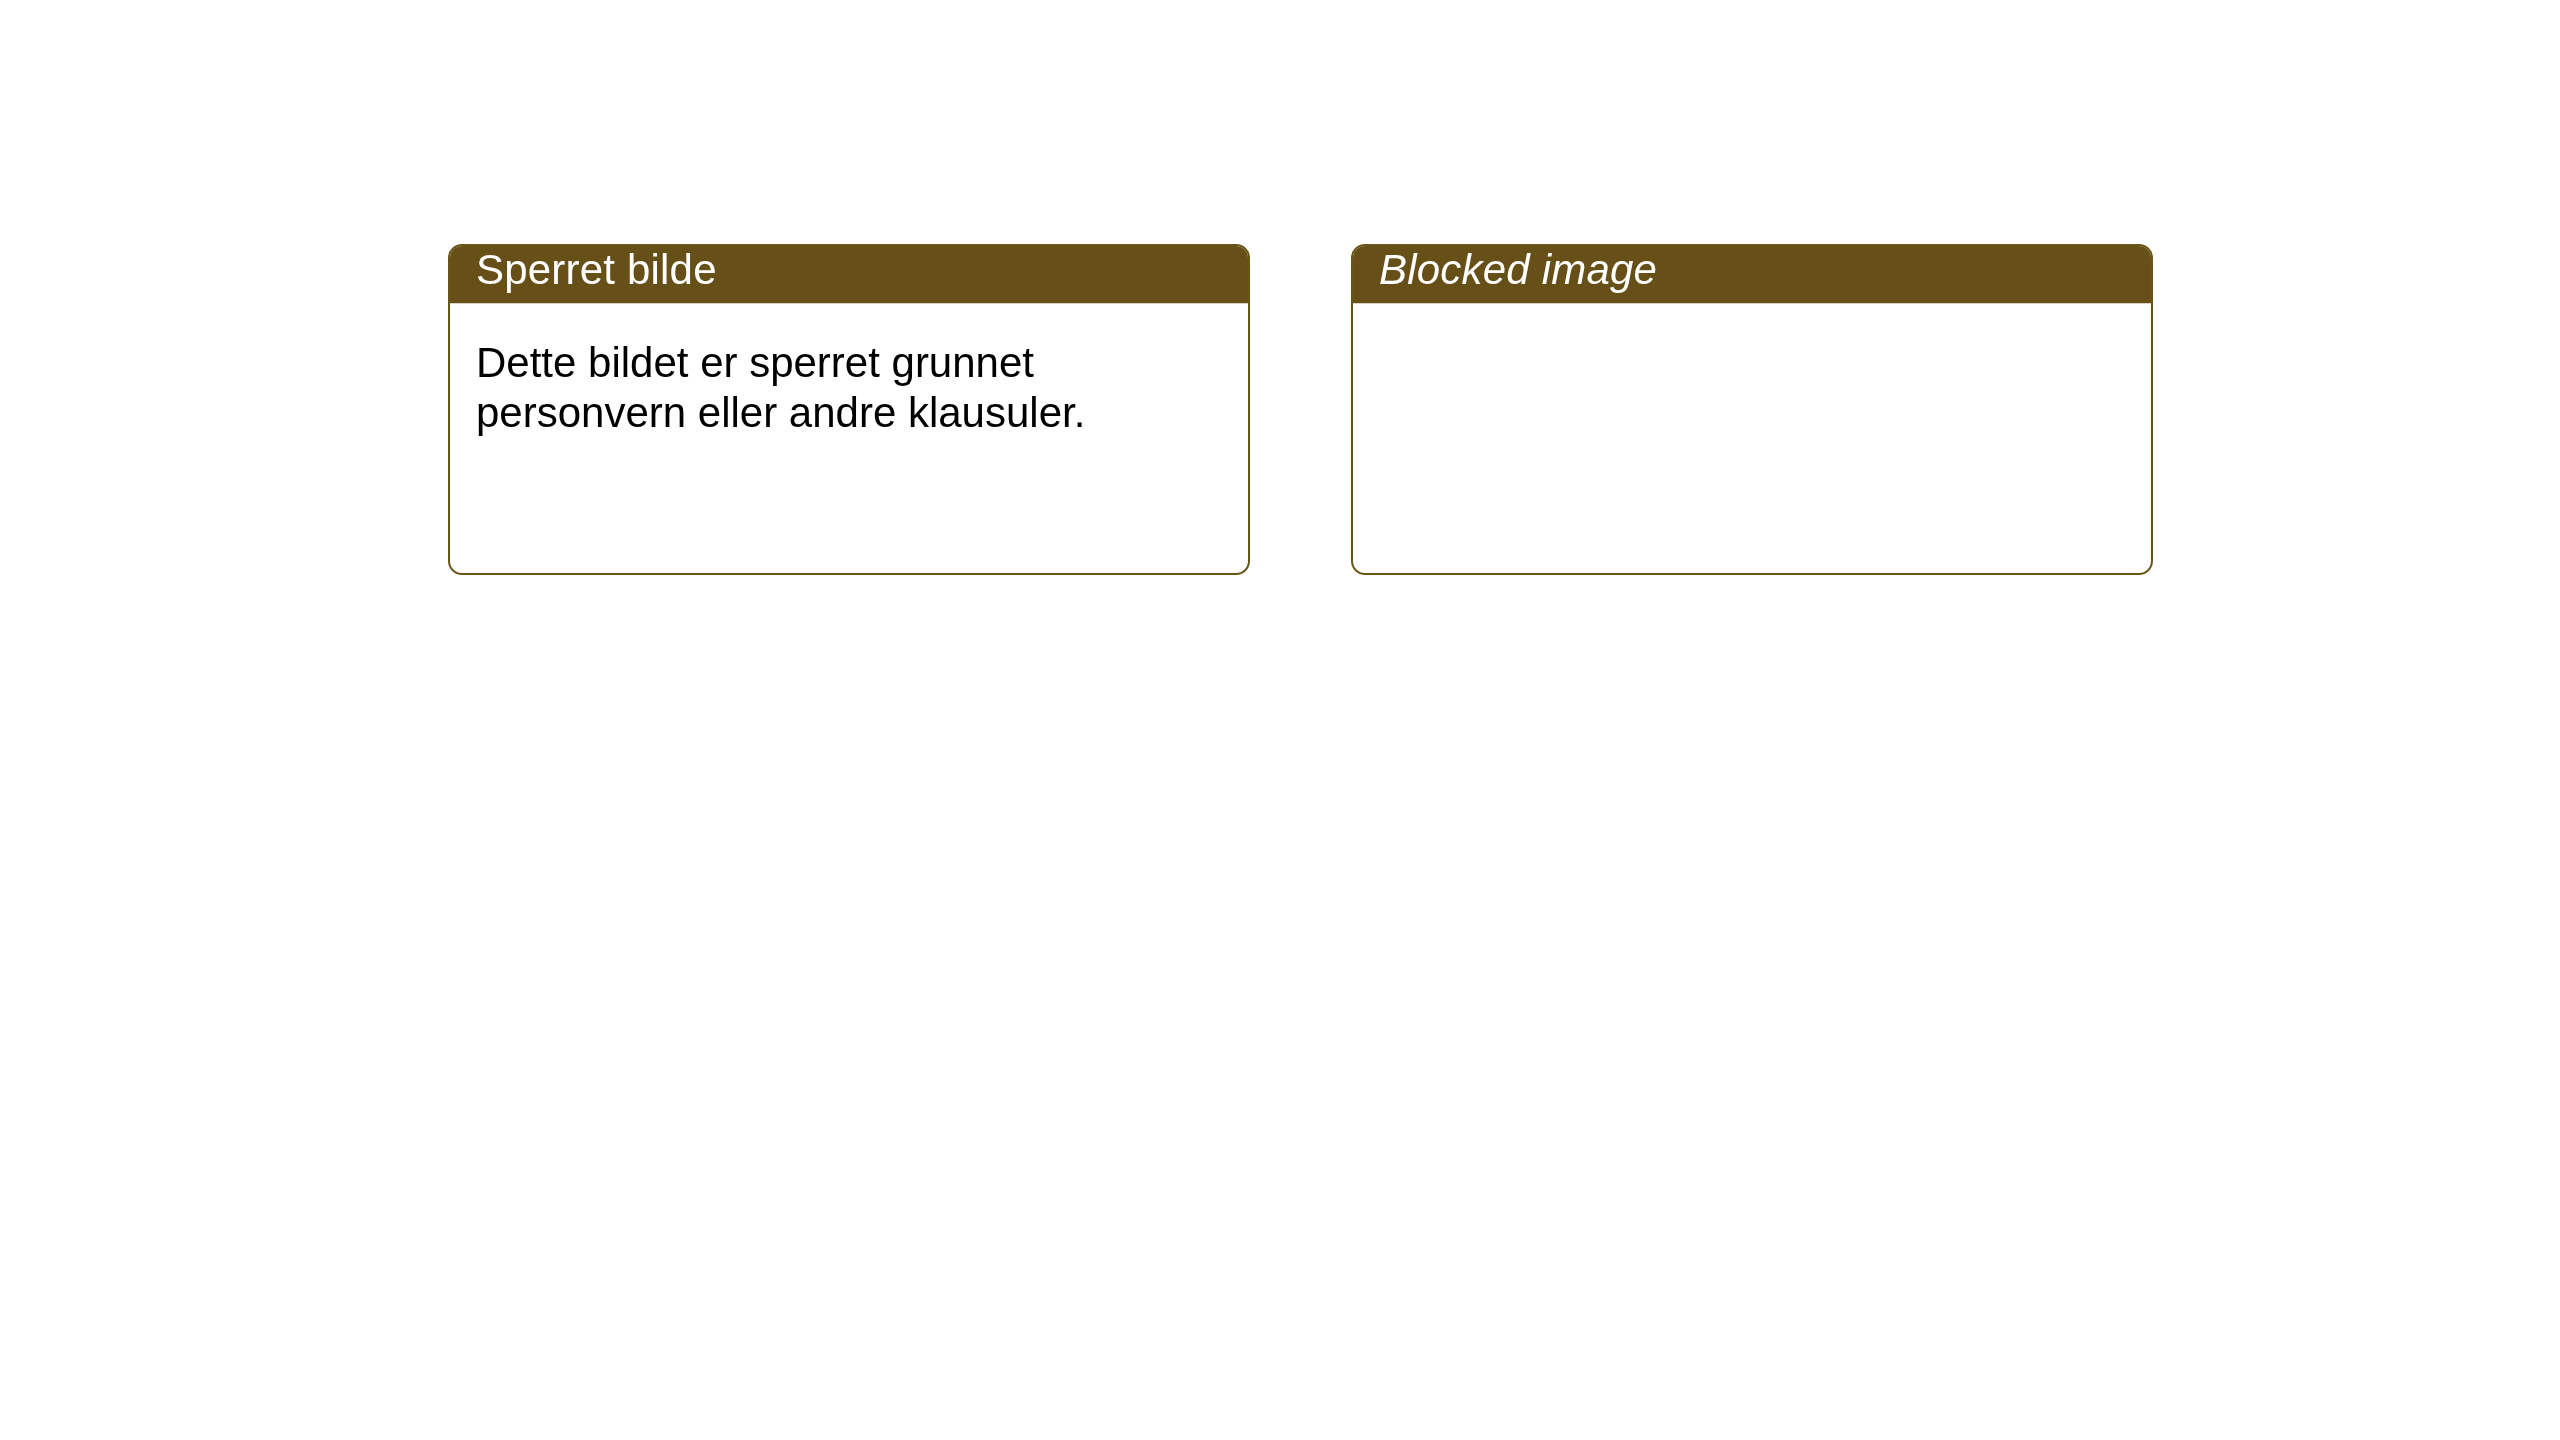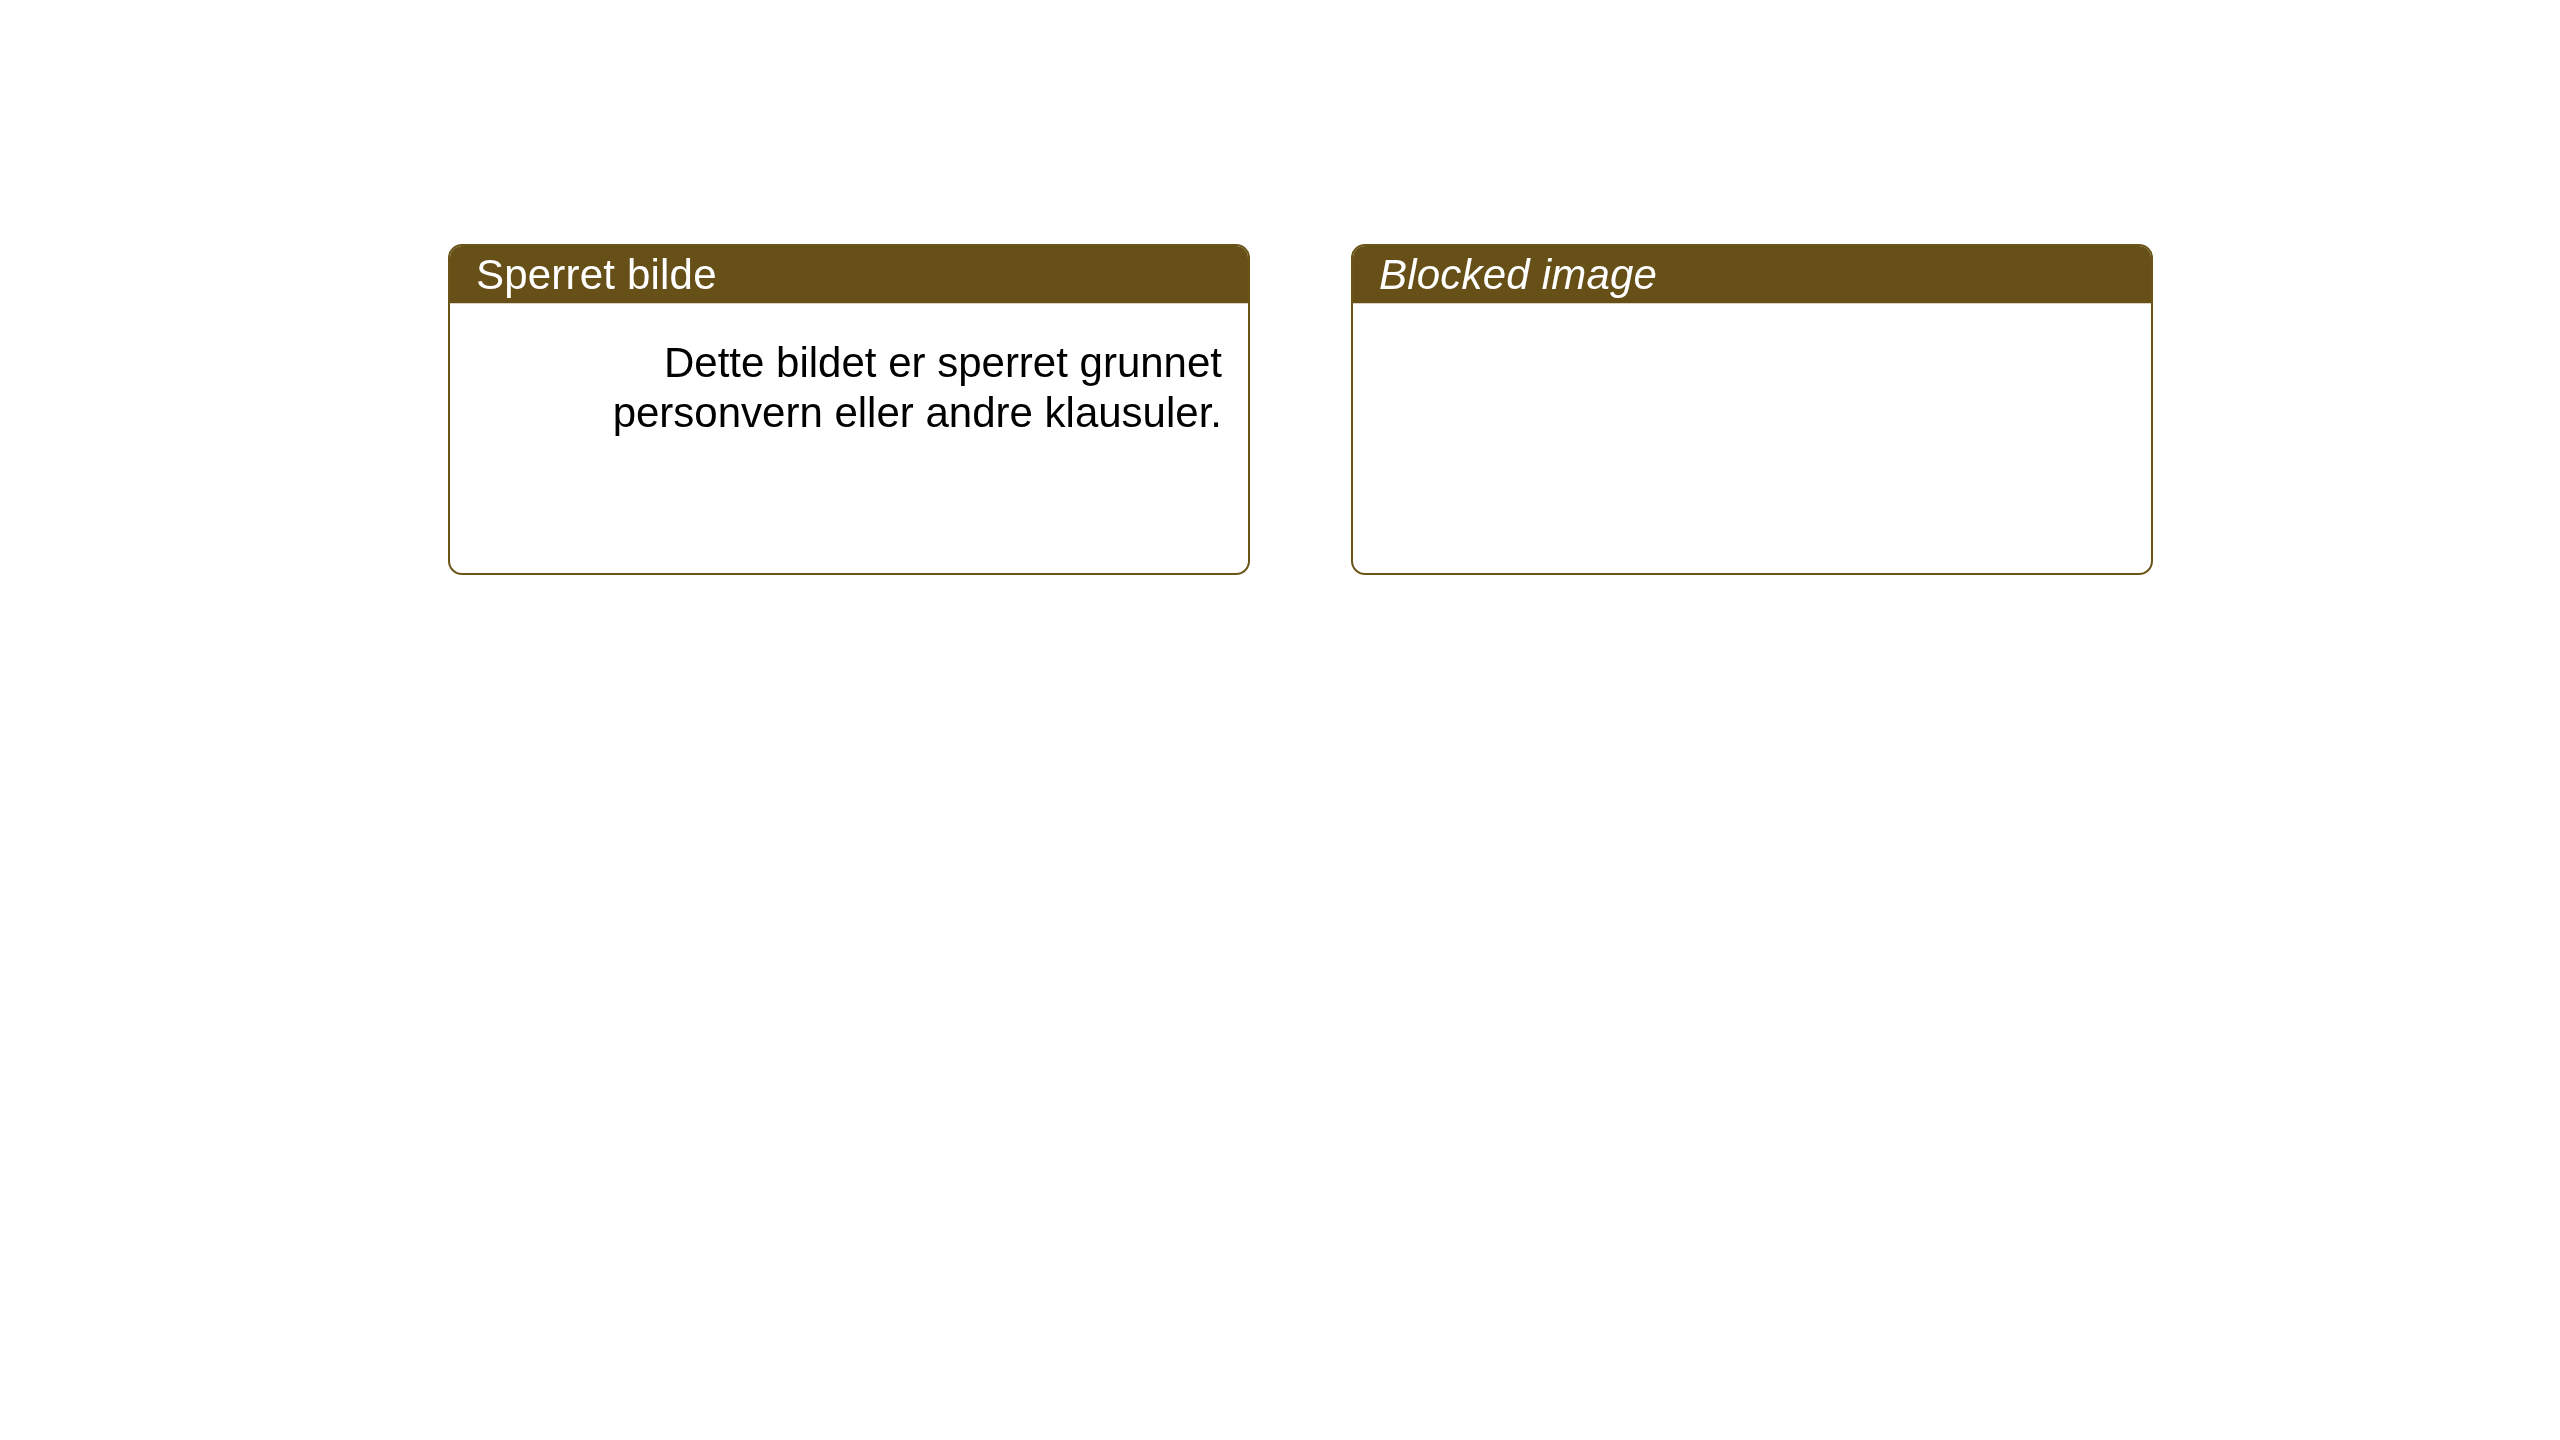--- a/index.html
+++ b/index.html
@@ -31,40 +31,38 @@
     border-radius: 14px;
     background: #ffffff;
     overflow: hidden;
   }
   .card.card-left  { left: 448px; }
   .card.card-right { left: 1351px; font-style: italic; }
   .card-header {
     background: var(--header-bg);
     height: 58px;
     display: flex;
-    align-items: center;
     padding: 0 26px;
     border-bottom: 1px solid #d9d2c2;
   }
   .card-title {
     color: var(--header-text);
     font-size: 42px;
     font-weight: 400;
     letter-spacing: 0.2px;
     white-space: nowrap;
   }
   .card-body {
     padding: 34px 26px;
   }
   .card-body-text {
     color: var(--body-text);
     font-size: 42px;
     line-height: 50px;
     white-space: pre-line;
-    text-align: right;
   }
 </style>
 </head>
 <body>
 
 <div class="stage">
 
   <div class="card card-left">
     <div class="card-header">
       <span class="card-title">Sperret bilde</span>

